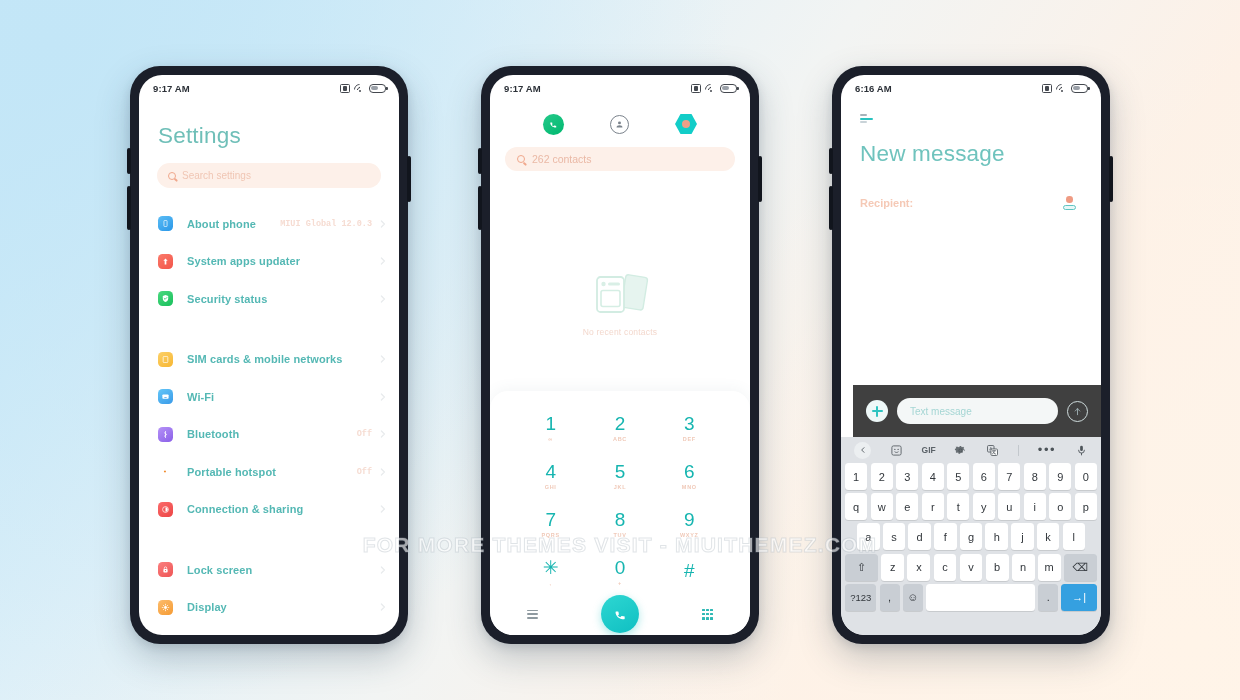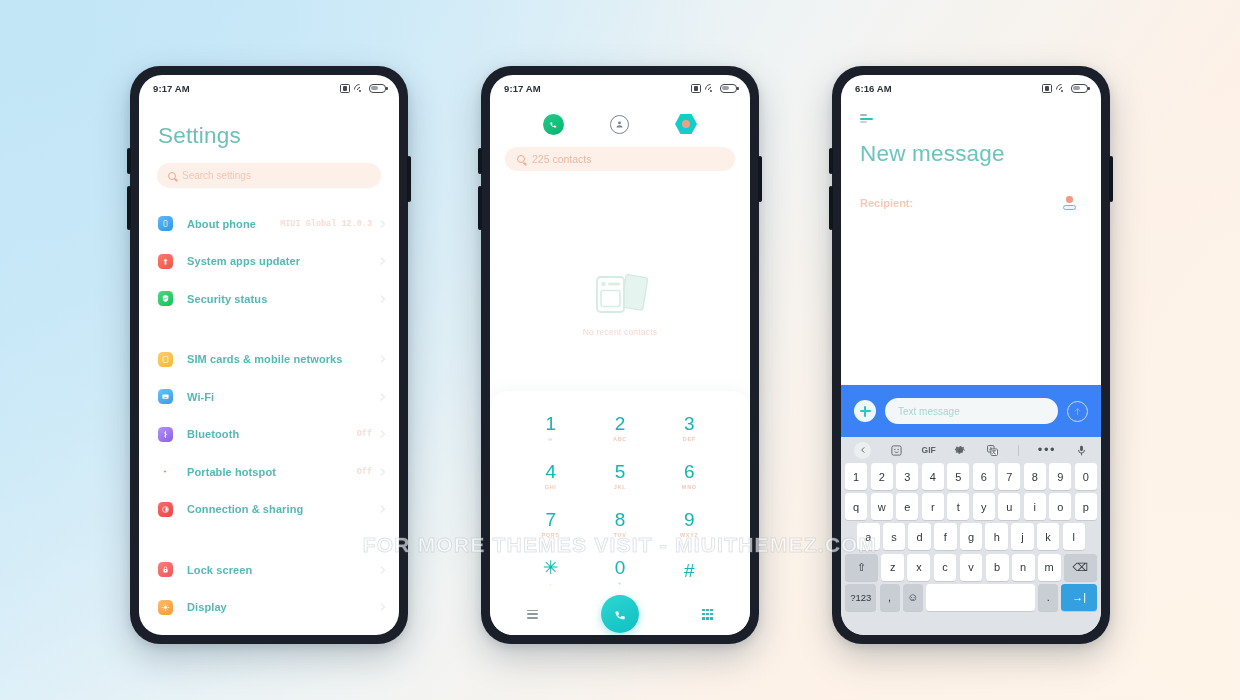--- a/index.html
+++ b/index.html
@@ -153,21 +153,21 @@
   .msg-title{ font-size:22.5px;color:#6fc3bd;font-weight:400;padding:18px 0 0 19px;
     letter-spacing:.2px;}
   .recip-row{ display:flex;align-items:center; padding:29px 25px 0 19px;}
   .recip-lbl{ font-size:11px;color:#f5c9b6; font-weight:bold;}
   .ic-contactadd{ margin-left:auto; width:14px;height:14px;position:relative;}
   .ic-contactadd .h{position:absolute;left:4px;top:0;width:6.5px;height:6.5px;
     border-radius:50%;background:#ef9b83;}
   .ic-contactadd .b{position:absolute;left:1px;top:8.5px;width:12.5px;height:5.5px;
     border-radius:3px;border:1.6px solid #5fc4c2;background:#e9f7f7;}
   .compose{
-    position:absolute; left:0;right:0; bottom:198px; height:52px; background:#3b82f6;
+    position:absolute; left:12px;right:0; bottom:198px; height:52px; background:#404040;
     display:flex; align-items:center; gap:9px; padding:0 13px;
   }
   .plusbtn{ width:22px;height:22px;border-radius:50%;background:#eef8f8;
     display:flex;align-items:center;justify-content:center;flex:none;}
   .plusbtn i{ position:relative;width:11px;height:11px;display:block;}
   .plusbtn i:before,.plusbtn i:after{content:"";position:absolute;background:#2ec4c1;
     border-radius:1px;}
   .plusbtn i:before{left:0;top:4.7px;width:11px;height:1.7px;}
   .plusbtn i:after{top:0;left:4.7px;height:11px;width:1.7px;}
   .msg-input{ flex:1; height:26px;background:#f4f7f7;border-radius:13px;
@@ -451,21 +451,21 @@
           </svg>
       </span>
       <span class="hexbtn">
         <span class="hex"></span>
           <span class="dot"></span>
       </span>
     </div>
 
     <div class="contacts-search">
       <span class="magnifier"></span>
-      <span>225 contacts</span>
+      <span>262 contacts</span>
     </div>
 
     <div class="empty-wrap">
       <div class="empty-ill">
         <svg width="62" height="48" viewBox="0 0 62 48">
           <g transform="rotate(9 46 24)">
             <rect x="34" y="5" width="22" height="33" rx="3" fill="#e6f4ef" stroke="#d2ece2" stroke-width="1.4"></rect>
           </g>
           <rect x="8" y="6" width="27" height="35" rx="3.5" fill="#fff" stroke="#d2ece2" stroke-width="1.8"></rect>
           <circle cx="14.5" cy="13" r="2.2" fill="#d9efe6"></circle>

